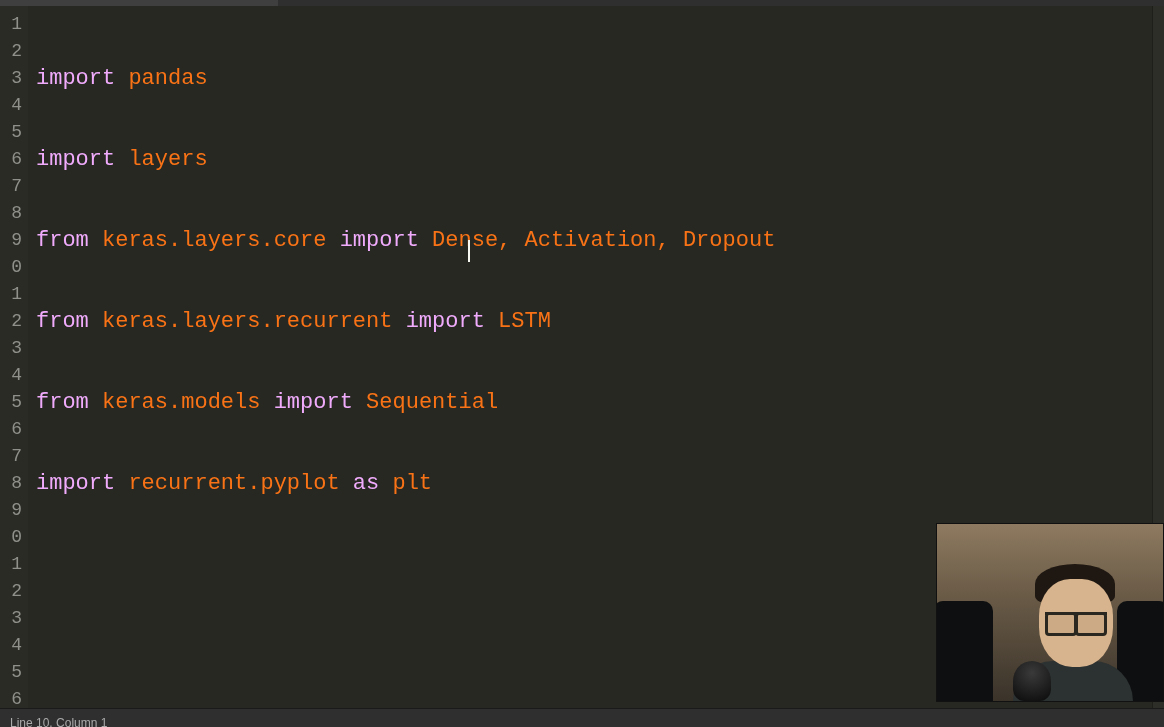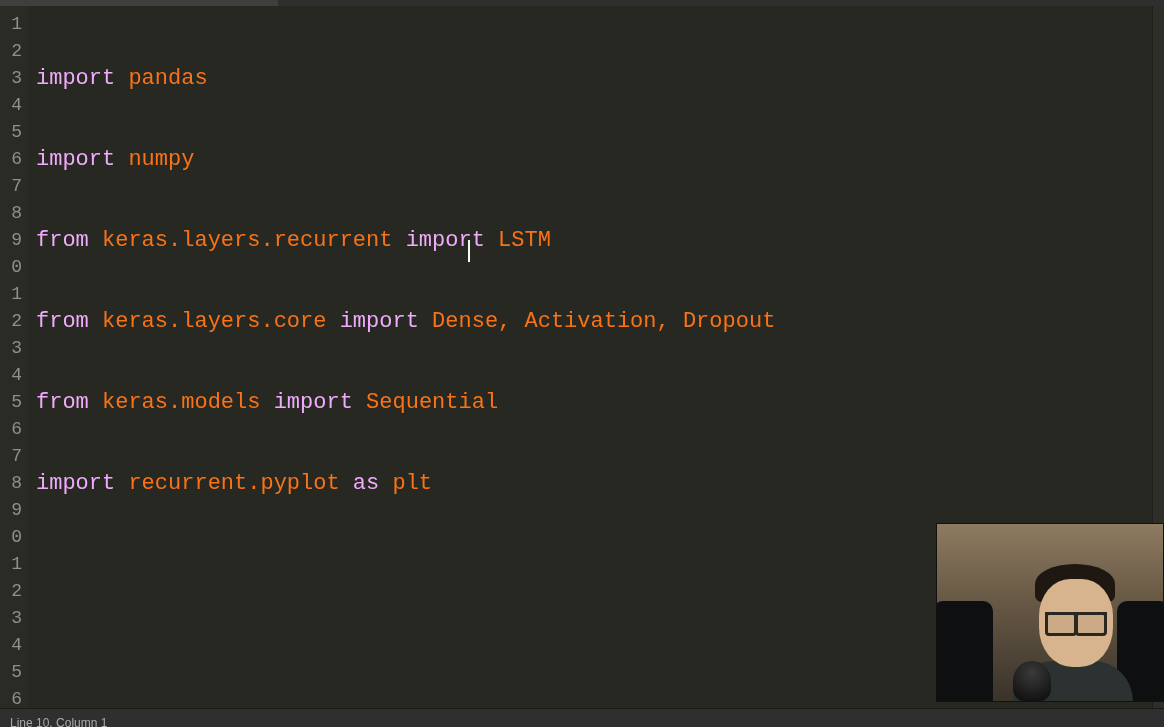--- a/index.html
+++ b/index.html
@@ -204,23 +204,23 @@
     <div class="gutter-line">1</div>
     <div class="gutter-line">2</div>
     <div class="gutter-line">3</div>
     <div class="gutter-line">4</div>
     <div class="gutter-line">5</div>
     <div class="gutter-line">6</div>
   </div>
 
   <div class="code-area">
     <div class="code-line"><span class="kw">import</span><span class="pln"> pandas</span></div>
-    <div class="code-line"><span class="kw">import</span><span class="pln"> numpy</span></div>
+    <div class="code-line"><span class="kw">import</span><span class="pln"> layers</span></div>
+    <div class="code-line"><span class="kw">from</span><span class="pln"> keras.layers.core </span><span class="kw">import</span><span class="pln"> Dense, Activation, Dropout</span></div>
     <div class="code-line"><span class="kw">from</span><span class="pln"> keras.layers.recurrent </span><span class="kw">import</span><span class="pln"> LSTM</span></div>
-    <div class="code-line"><span class="kw">from</span><span class="pln"> keras.layers.core </span><span class="kw">import</span><span class="pln"> Dense, Activation, Dropout</span></div>
     <div class="code-line"><span class="kw">from</span><span class="pln"> keras.models </span><span class="kw">import</span><span class="pln"> Sequential</span></div>
     <div class="code-line"><span class="kw">import</span><span class="pln"> recurrent.pyplot </span><span class="kw">as</span><span class="pln"> plt</span></div>
     <div class="code-line"></div>
     <div class="code-line"></div>
     <div class="code-line"></div>
     
     
     
     
     

